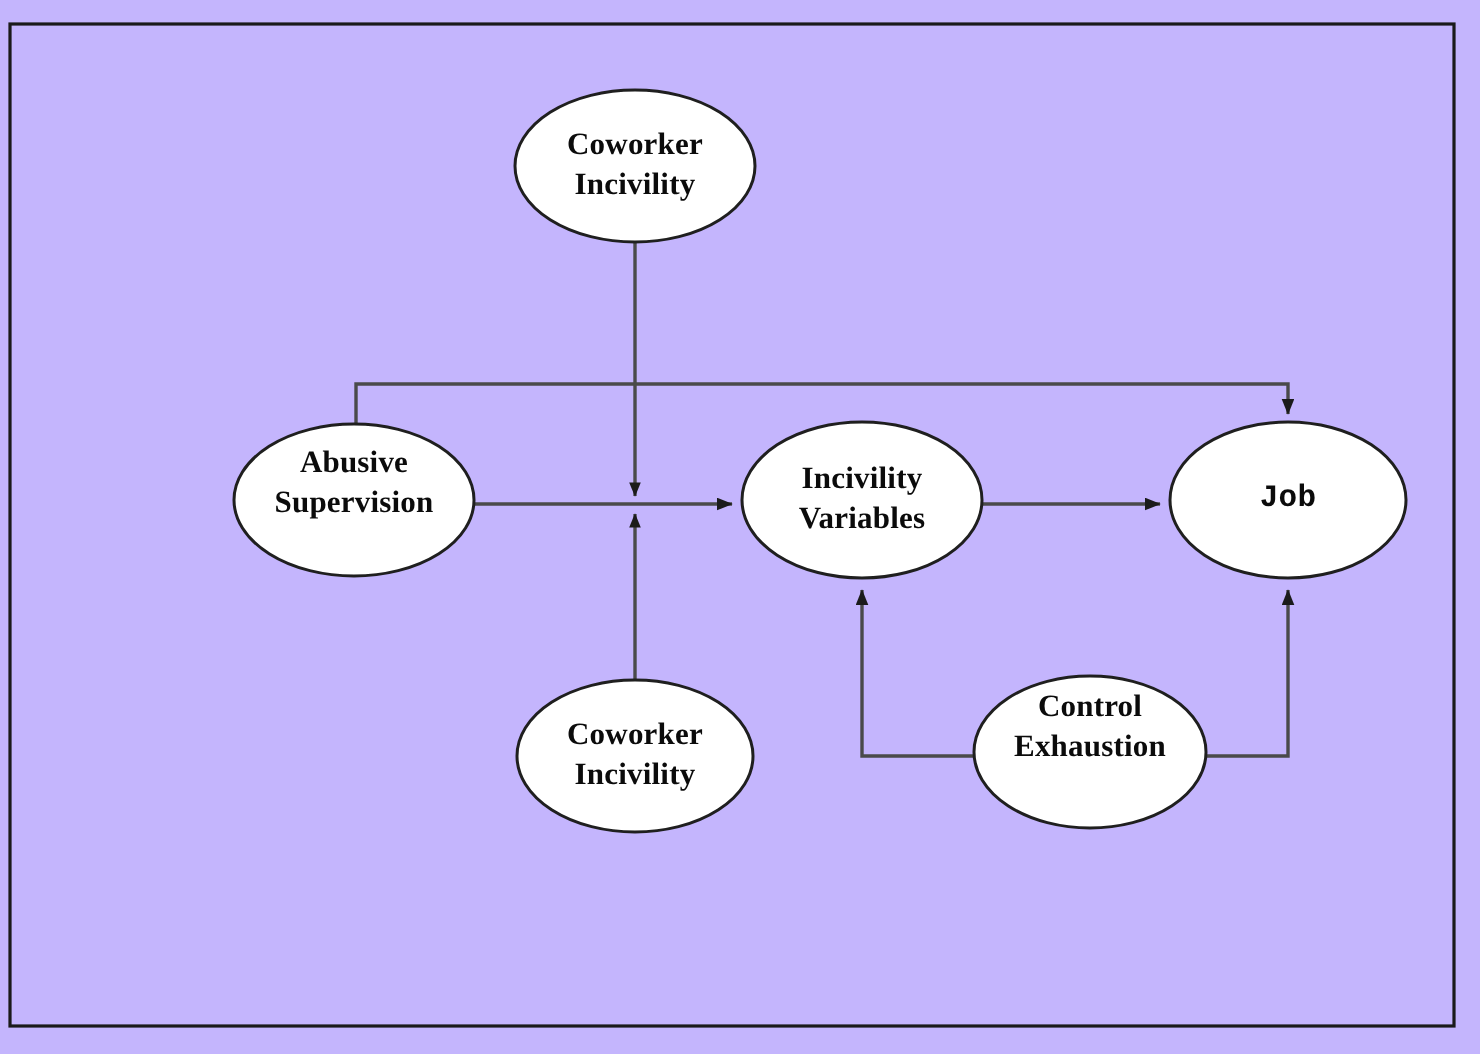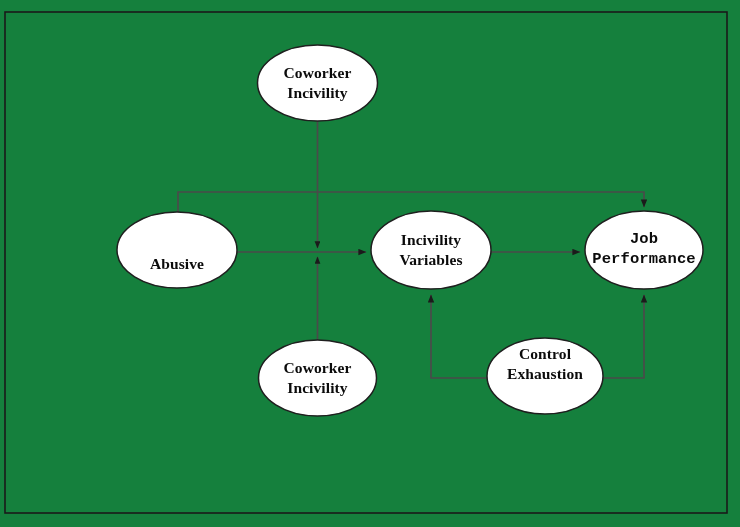--- a/index.html
+++ b/index.html
@@ -10,21 +10,21 @@
   body {
     width: 740px;
     height: 527px;
     font-family: "Liberation Serif", "DejaVu Serif", serif;
     overflow: hidden;
   }
   #diagram-root {
     position: relative;
     width: 740px;
     height: 527px;
-    background: #15803d;
+    background: #c4b5fd;
   }
   #diagram-svg {
     position: absolute;
     top: 0;
     left: 0;
     width: 740px;
     height: 527px;
     display: block;
   }
   .node-label {
@@ -101,32 +101,32 @@
     <ellipse cx="317.5" cy="378" rx="59" ry="38" fill="#ffffff" stroke="#1f1f1f" stroke-width="1.5"></ellipse>
 
     <ellipse cx="545" cy="376" rx="58" ry="38" fill="#ffffff" stroke="#1f1f1f" stroke-width="1.5"></ellipse>
   </svg>
 
   <div class="node-label" style="left:237.5px; top:55px; width:160px; height:56px;">
     <span>Coworker</span>
     <span>Incivility</span>
   </div>
 
-  <div class="node-label" style="left:97px; top:236px; width:160px; height:56px;text-align:center;">
+  <div class="node-label" style="left:97px; top:214px; width:160px; height:56px;text-align:center;">
     <span>Abusive</span>
+    <span>Supervision</span>
   </div>
 
   <div class="node-label" style="left:351px; top:222px; width:160px; height:56px;">
     <span>Incivility</span>
     <span>Variables</span>
   </div>
 
   <div class="node-label" style="left:564px; top:222px; width:160px; height:56px;font-family:Liberation Mono, monospace;">
     <span>Job</span>
-    <span>Performance</span>
   </div>
 
   <div class="node-label" style="left:237.5px; top:350px; width:160px; height:56px;">
     <span>Coworker</span>
     <span>Incivility</span>
   </div>
 
   <div class="node-label" style="left:465px; top:336px; width:160px; height:56px;">
     <span>Control</span>
     <span>Exhaustion</span>

